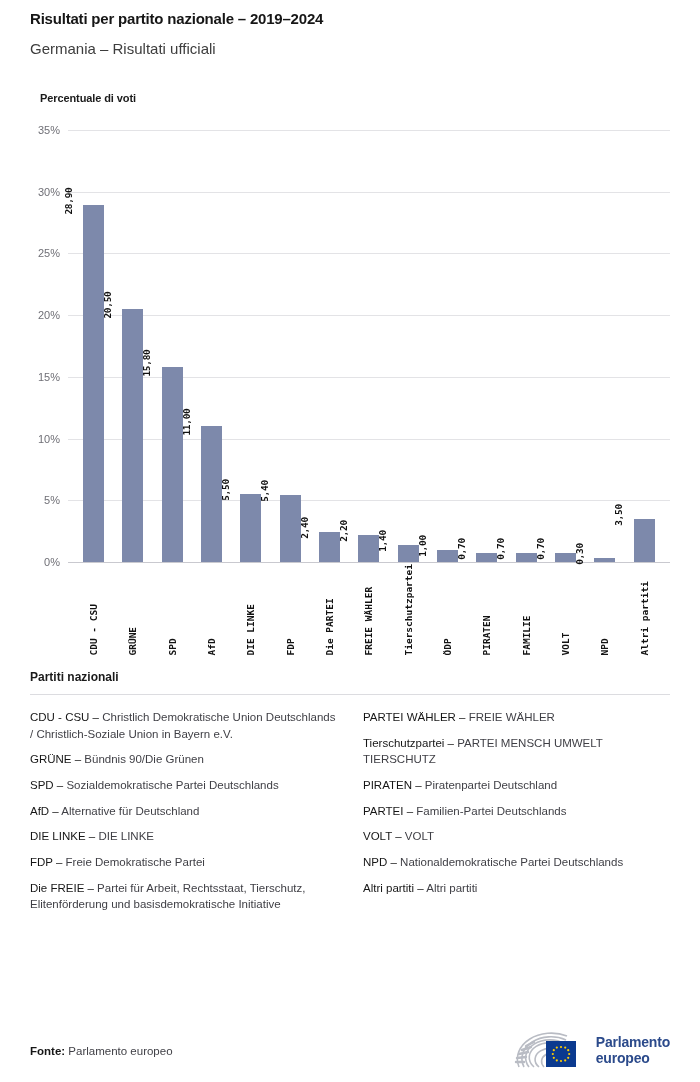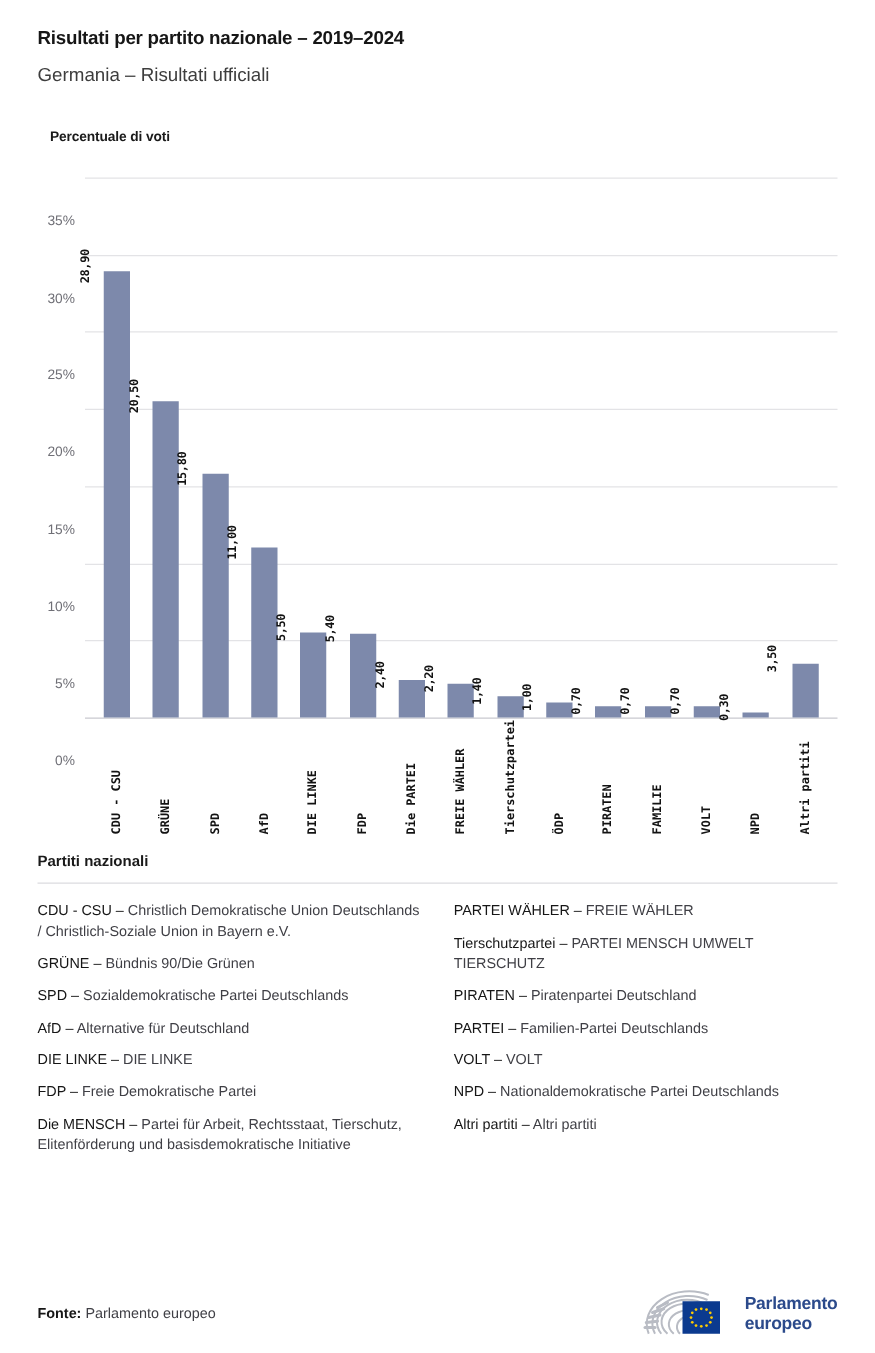--- a/index.html
+++ b/index.html
@@ -7,21 +7,21 @@
     margin: 0; padding: 0;
     width: 700px; height: 1082px;
     background: #ffffff;
     font-family: "Liberation Sans", sans-serif;
     color: #1a1a1a;
     overflow: hidden;
   }
   .page { position: relative; width: 700px; height: 1082px; }
 
   
-  .header { padding: 22px 30px 0 30px; }
+  .header { padding: 10px 30px 0 30px; }
   .title {
     font-size: 15px; font-weight: bold; letter-spacing: -0.2px;
     color: #161616; margin: 0 0 12px 0; line-height: 1.2;
   }
   .subtitle {
     font-size: 15px; font-weight: normal; color: #3d3d3d;
     margin: 0; line-height: 1.2;
   }
   .axis-title {
     font-size: 11px; font-weight: bold; color: #1a1a1a;
@@ -35,21 +35,21 @@
     height: 432px;
   }
   .gridline {
     position: absolute; left: 0; right: 0; height: 1px;
     background: #e3e3e6;
   }
   .gridline.baseline { background: #c9c9cf; }
   .ytick {
     position: absolute; right: calc(100% + 8px);
     transform: translateY(-50%);
-    font-size: 11px; color: #6f6f76; white-space: nowrap; margin-top: 35px;
+    font-size: 11px; color: #6f6f76; white-space: nowrap;
   }
   .bars {
     position: absolute; left: 0; right: 0; bottom: 0; top: 0;
     display: flex; align-items: flex-end;
     justify-content: space-between;
     padding: 0 6px;
   }
   .bar-col {
     position: relative; flex: 1 1 0;
     display: flex; flex-direction: column; align-items: center;
@@ -310,21 +310,21 @@
     <div class="legend-title">Partiti nazionali</div>
     <div class="legend-rule"></div>
     <div class="legend-cols">
       <div class="legend-col" id="legend-left">
           <div class="legend-item"><b>CDU - CSU –</b><span> Christlich Demokratische Union Deutschlands / Christlich-Soziale Union in Bayern e.V.</span></div>
           <div class="legend-item"><b>GRÜNE –</b><span> Bündnis 90/Die Grünen</span></div>
           <div class="legend-item"><b>SPD –</b><span> Sozialdemokratische Partei Deutschlands</span></div>
           <div class="legend-item"><b>AfD –</b><span> Alternative für Deutschland</span></div>
           <div class="legend-item"><b>DIE LINKE –</b><span> DIE LINKE</span></div>
           <div class="legend-item"><b>FDP –</b><span> Freie Demokratische Partei</span></div>
-          <div class="legend-item"><b>Die MENSCH –</b><span> Partei für Arbeit, Rechtsstaat, Tierschutz, Elitenförderung und basisdemokratische Initiative</span></div>
+          <div class="legend-item"><b>Die FREIE –</b><span> Partei für Arbeit, Rechtsstaat, Tierschutz, Elitenförderung und basisdemokratische Initiative</span></div>
         </div>
       <div class="legend-col" id="legend-right">
           <div class="legend-item"><b>PARTEI WÄHLER –</b><span> FREIE WÄHLER</span></div>
           <div class="legend-item"><b>Tierschutzpartei –</b><span> PARTEI MENSCH UMWELT TIERSCHUTZ</span></div>
           <div class="legend-item"><b>PIRATEN –</b><span> Piratenpartei Deutschland</span></div>
           <div class="legend-item"><b>PARTEI –</b><span> Familien-Partei Deutschlands</span></div>
           <div class="legend-item"><b>VOLT –</b><span> VOLT</span></div>
           <div class="legend-item"><b>NPD –</b><span> Nationaldemokratische Partei Deutschlands</span></div>
           <div class="legend-item"><b>Altri partiti –</b><span> Altri partiti</span></div>
         </div>

